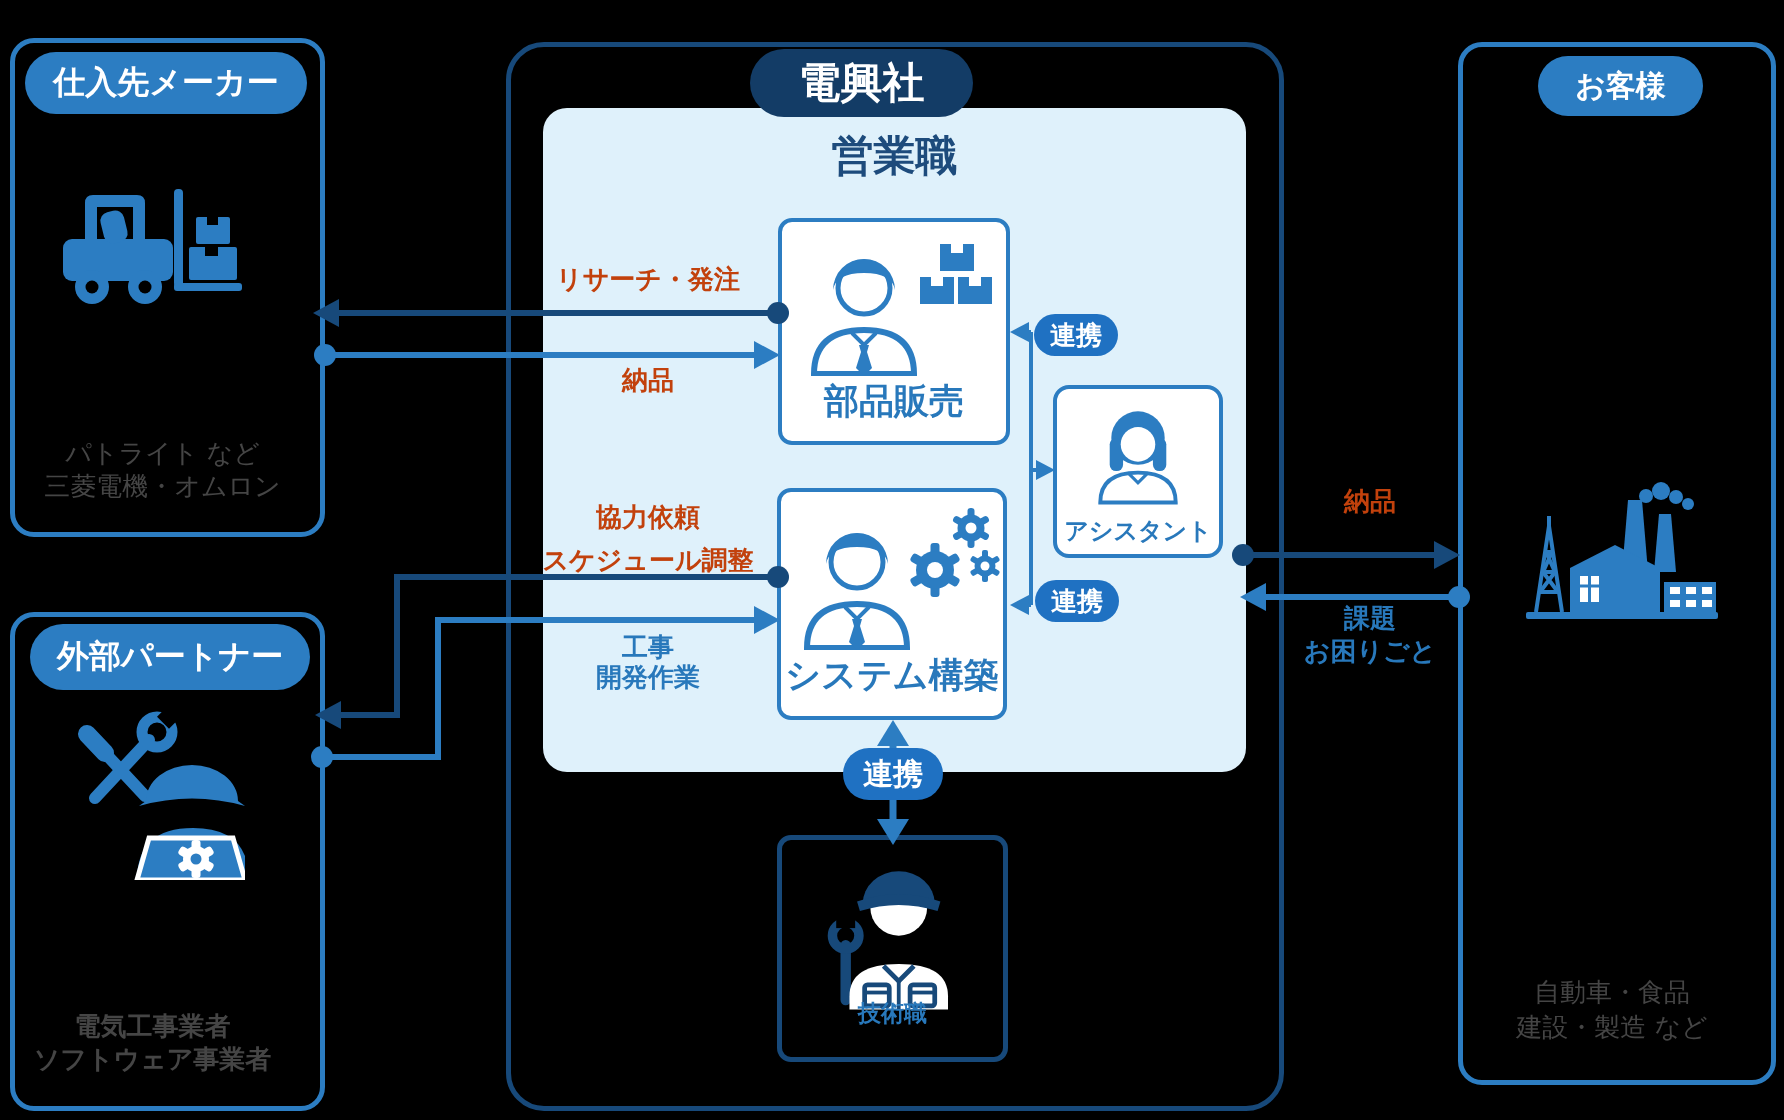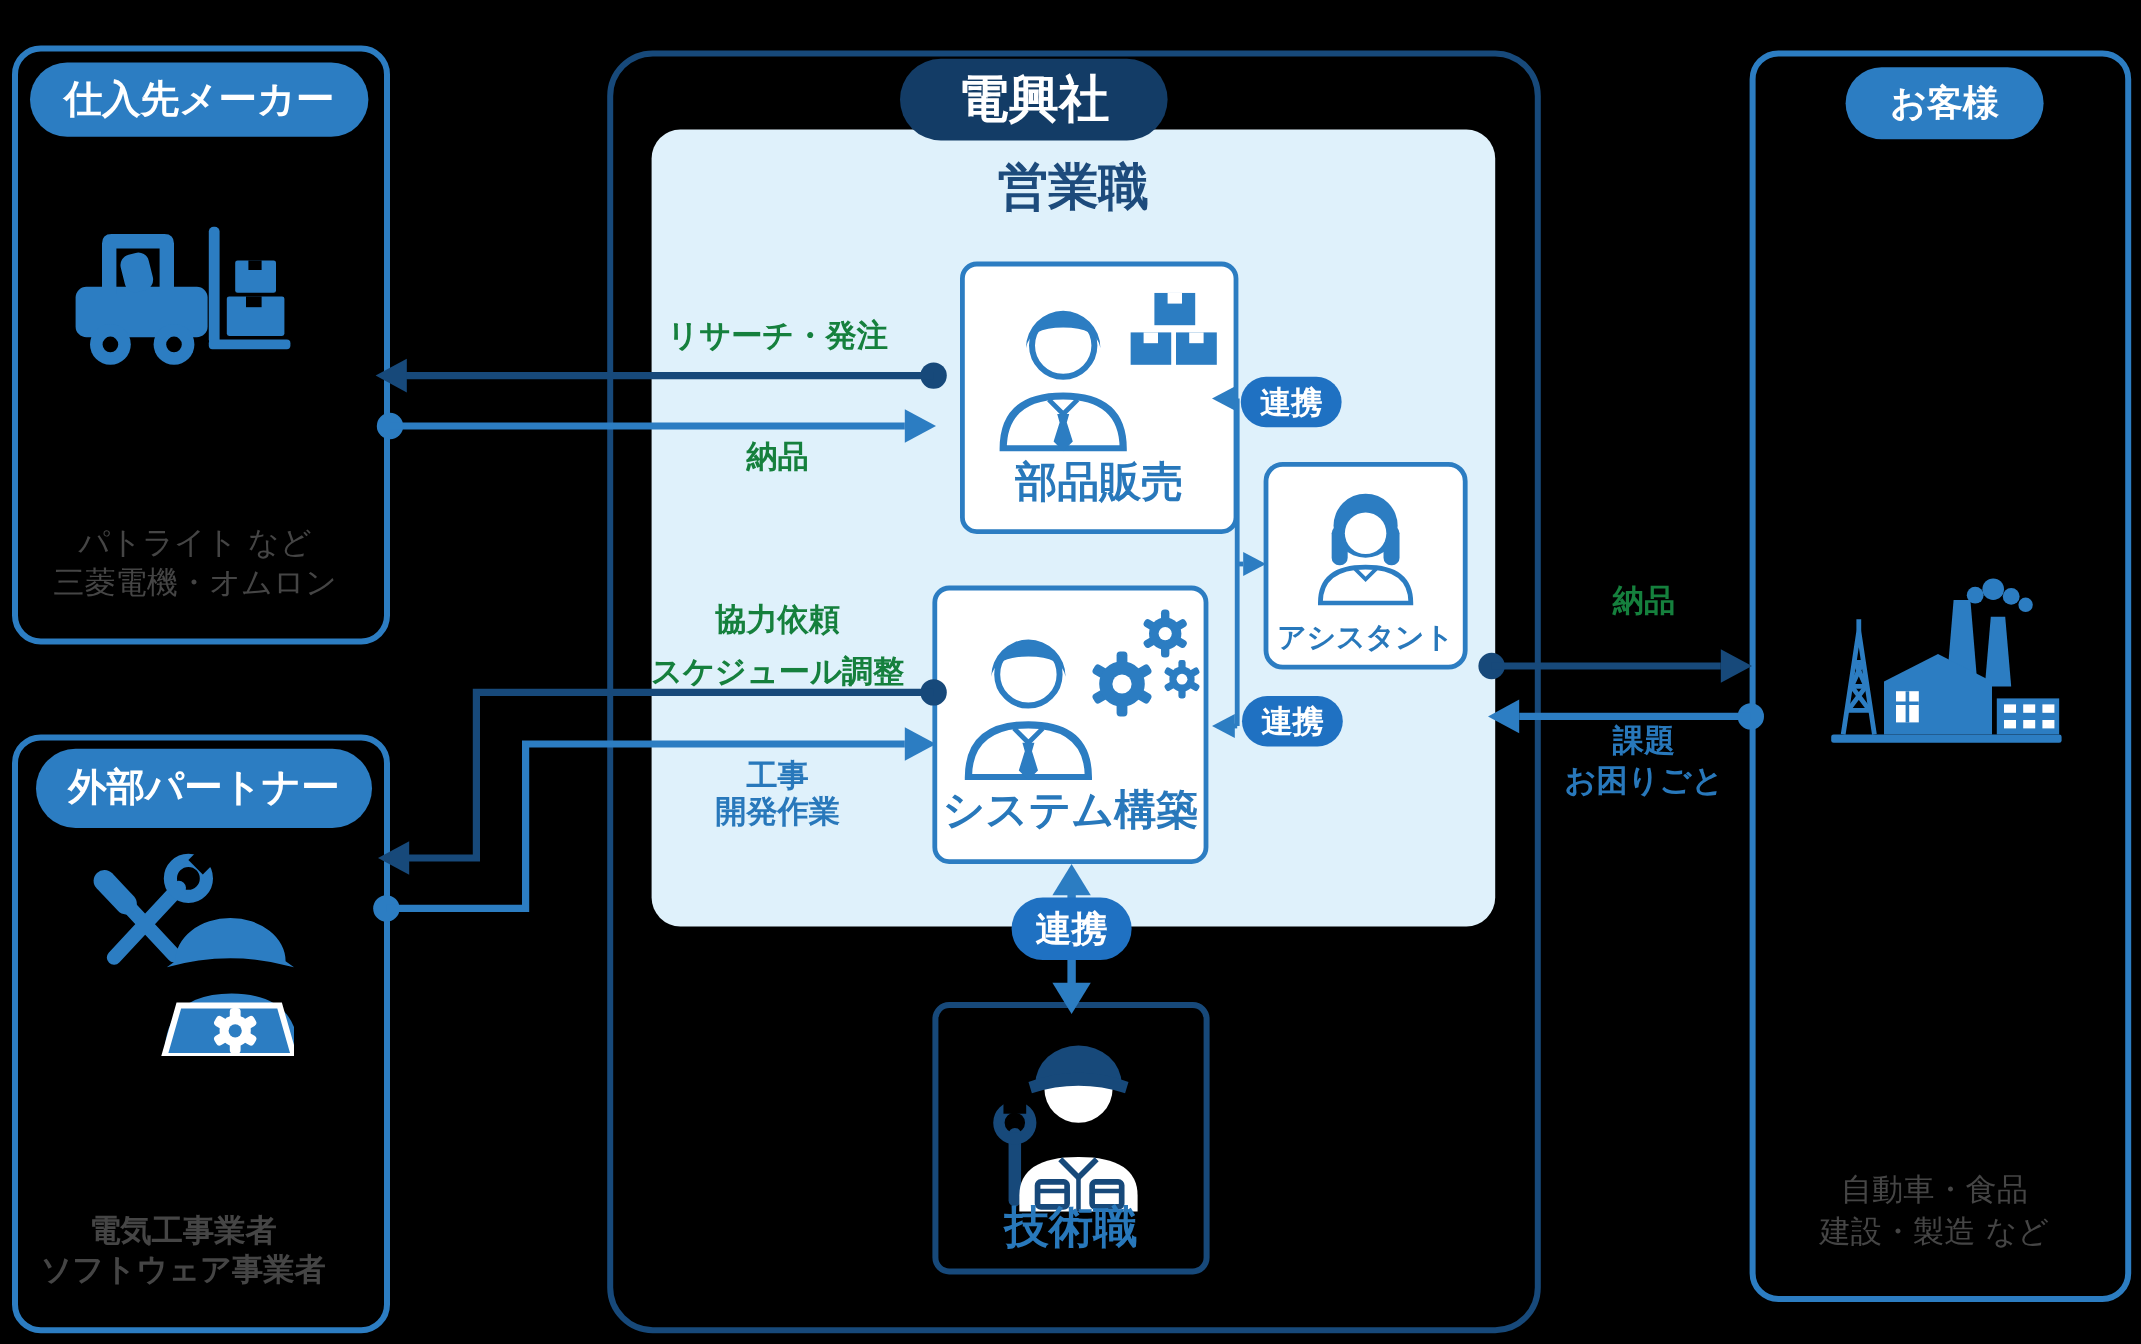--- a/index.html
+++ b/index.html
@@ -15,21 +15,21 @@
   .pill.navy{background:#133c66;}
   
   .panel{position:absolute;background:#dff1fb;border-radius:24px;}
   
   .node{position:absolute;background:#fff;border:4px solid #2c7dc2;border-radius:14px;}
   .node.dark{background:transparent;border:5px solid #17497a;}
   .node-label{position:absolute;left:0;right:0;text-align:center;color:#2878bb;font-weight:bold;}
   
   .ctext{position:absolute;text-align:center;font-weight:bold;}
   .gray{color:#454545;font-weight:normal;}
-  .navytxt{color:#15803d;}
+  .navytxt{color:#c2410c;}
   .bluetxt{color:#2878bb;}
   .badge{position:absolute;display:flex;align-items:center;justify-content:center;
          background:#1f71c2;color:#fff;font-weight:bold;border-radius:28px;}
   svg{display:block;}
 </style>
 </head>
 <body>
 
 <div id="stage">
 
@@ -132,21 +132,21 @@
         </g>
         <rect x="8" y="102" width="192" height="7" rx="2" fill="#2c7dc2"></rect>
       </g>
     </svg>
   </div>
   <div class="ctext gray" style="left:1458px;top:975px;width:308px;font-size:26px;line-height:35px;">
     <div>自動車・食品</div>
     <div>建設・製造 など</div>
   </div>
 
-  <div class="node" style="left:778px;top:218px;width:224px;height:219px;margin-left:22px;">
+  <div class="node" style="left:778px;top:218px;width:224px;height:219px;">
     <div class="abs" style="left:22px;top:14px;">
       <svg width="120" height="140" viewBox="0 0 120 140">
         <circle cx="60" cy="52" r="26" fill="#fff" stroke="#2c7dc2" stroke-width="5"></circle>
         <path d="M29,54 a31,31 0 0 1 62,0 q-3,-17 -31,-17 q-28,0 -31,17 z" fill="#2c7dc2"></path>
         <path d="M10,138 q0,-44 50,-44 q50,0 50,44 z" fill="#fff" stroke="#2c7dc2" stroke-width="6"></path>
         <path d="M48,97 l12,12 l12,-12" fill="none" stroke="#2c7dc2" stroke-width="4"></path>
         <path d="M55,109 h10 l-2,7 5,16 -8,8 -8,-8 5,-16 z" fill="#2c7dc2"></path>
       </svg>
     </div>
     <div class="abs" style="left:138px;top:22px;">
@@ -231,21 +231,21 @@
         <rect x="34" y="66" width="20" height="16" fill="#000"></rect>
         <path d="M48,168 v-14 q0,-34 52,-34 q52,0 52,34 v14 z" fill="#fff"></path>
         <path d="M84,122 l16,16 16,-16" stroke="#17497a" stroke-width="5" fill="none"></path>
         <line x1="100" y1="138" x2="100" y2="168" stroke="#17497a" stroke-width="4"></line>
         <rect x="64" y="142" width="26" height="22" rx="3" fill="#fff" stroke="#17497a" stroke-width="5"></rect>
         <line x1="64" y1="150" x2="90" y2="150" stroke="#17497a" stroke-width="4"></line>
         <rect x="112" y="142" width="26" height="22" rx="3" fill="#fff" stroke="#17497a" stroke-width="5"></rect>
         <line x1="112" y1="150" x2="138" y2="150" stroke="#17497a" stroke-width="4"></line>
       </svg>
     </div>
-    <div class="node-label" style="top:158px;font-size:37px;">技術職</div>
+    <div class="node-label" style="top:158px;font-size:23px;">技術職</div>
   </div>
 
   <svg class="abs" style="left:0;top:0;" width="1784" height="1120" viewBox="0 0 1784 1120">
 
     <g>
       <circle cx="778" cy="313" r="11" fill="#17497a"></circle>
       <line x1="778" y1="313" x2="338" y2="313" stroke="#17497a" stroke-width="6"></line>
       <polygon points="313,313 339,299 339,327" fill="#17497a"></polygon>
     </g>
 

